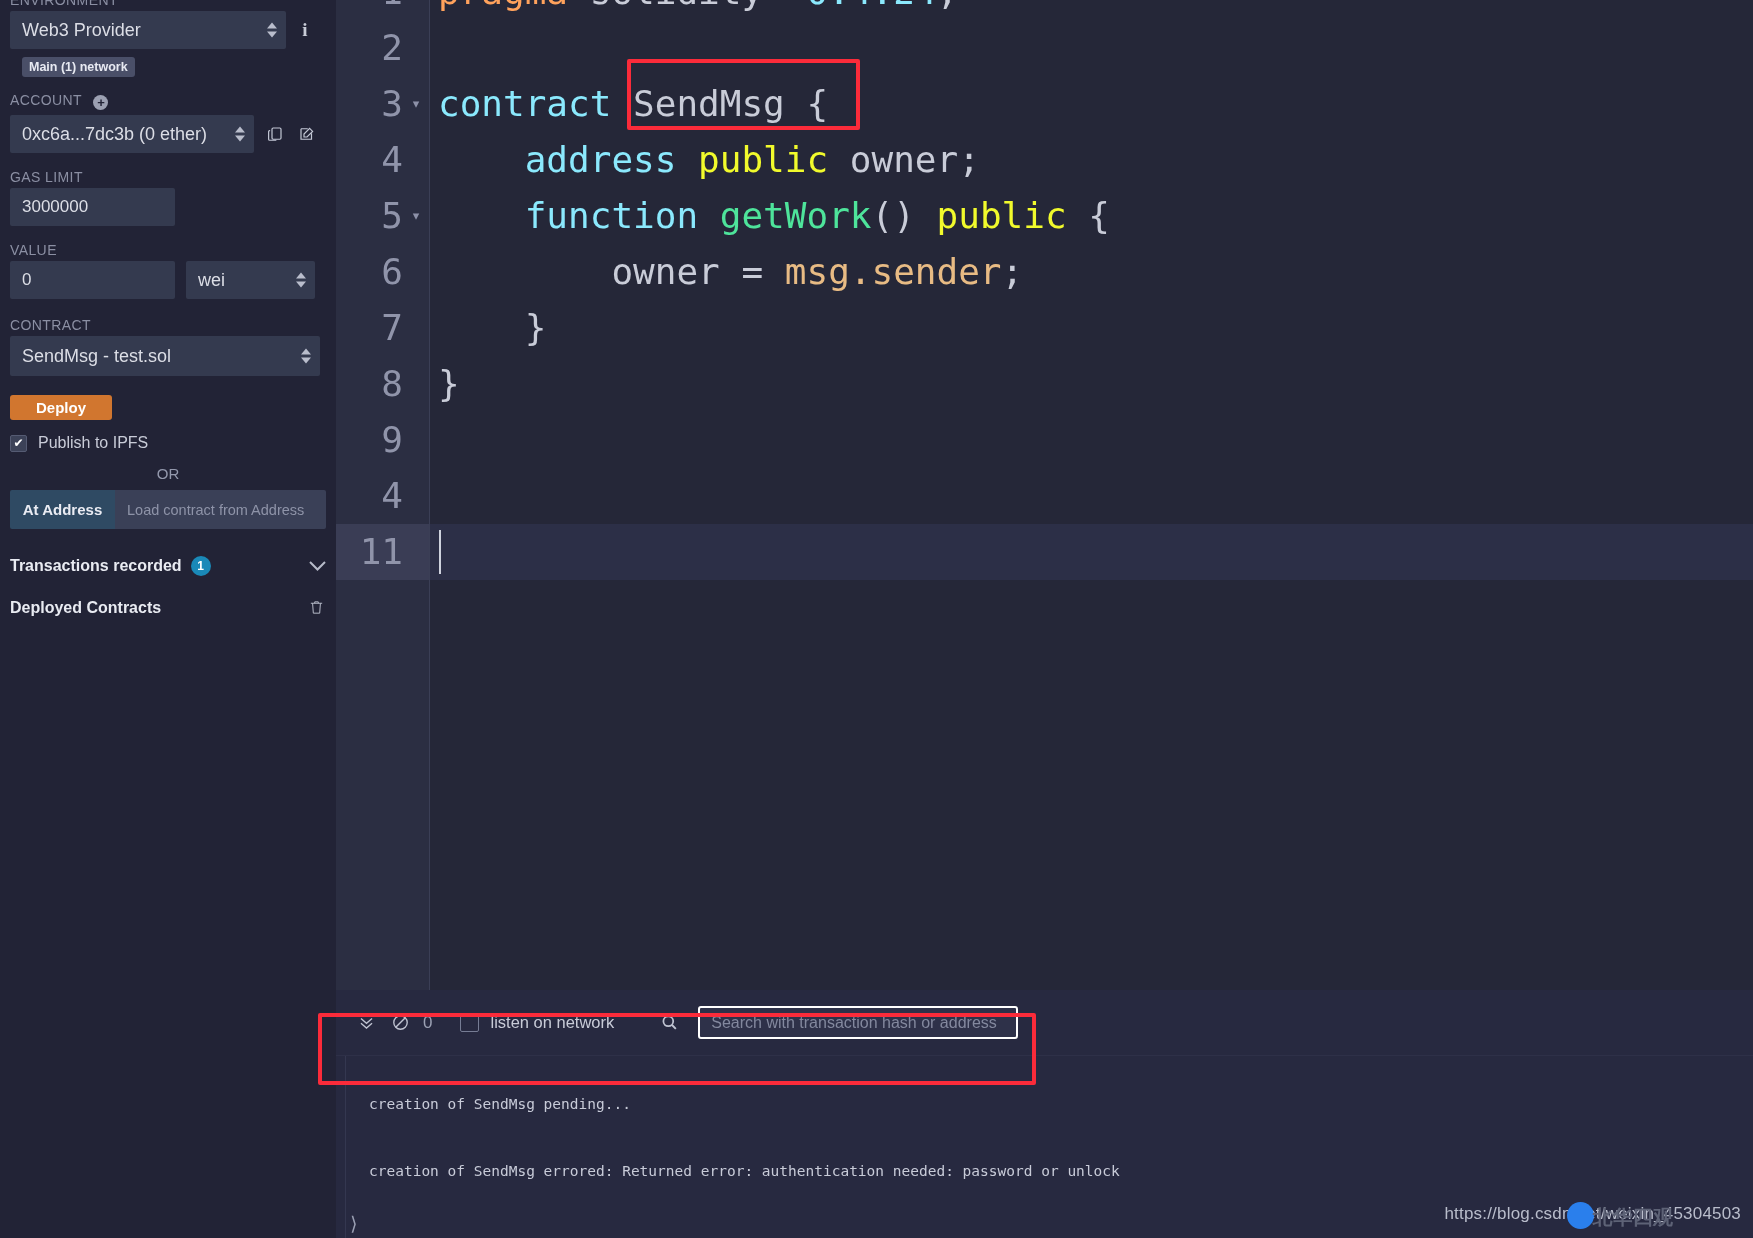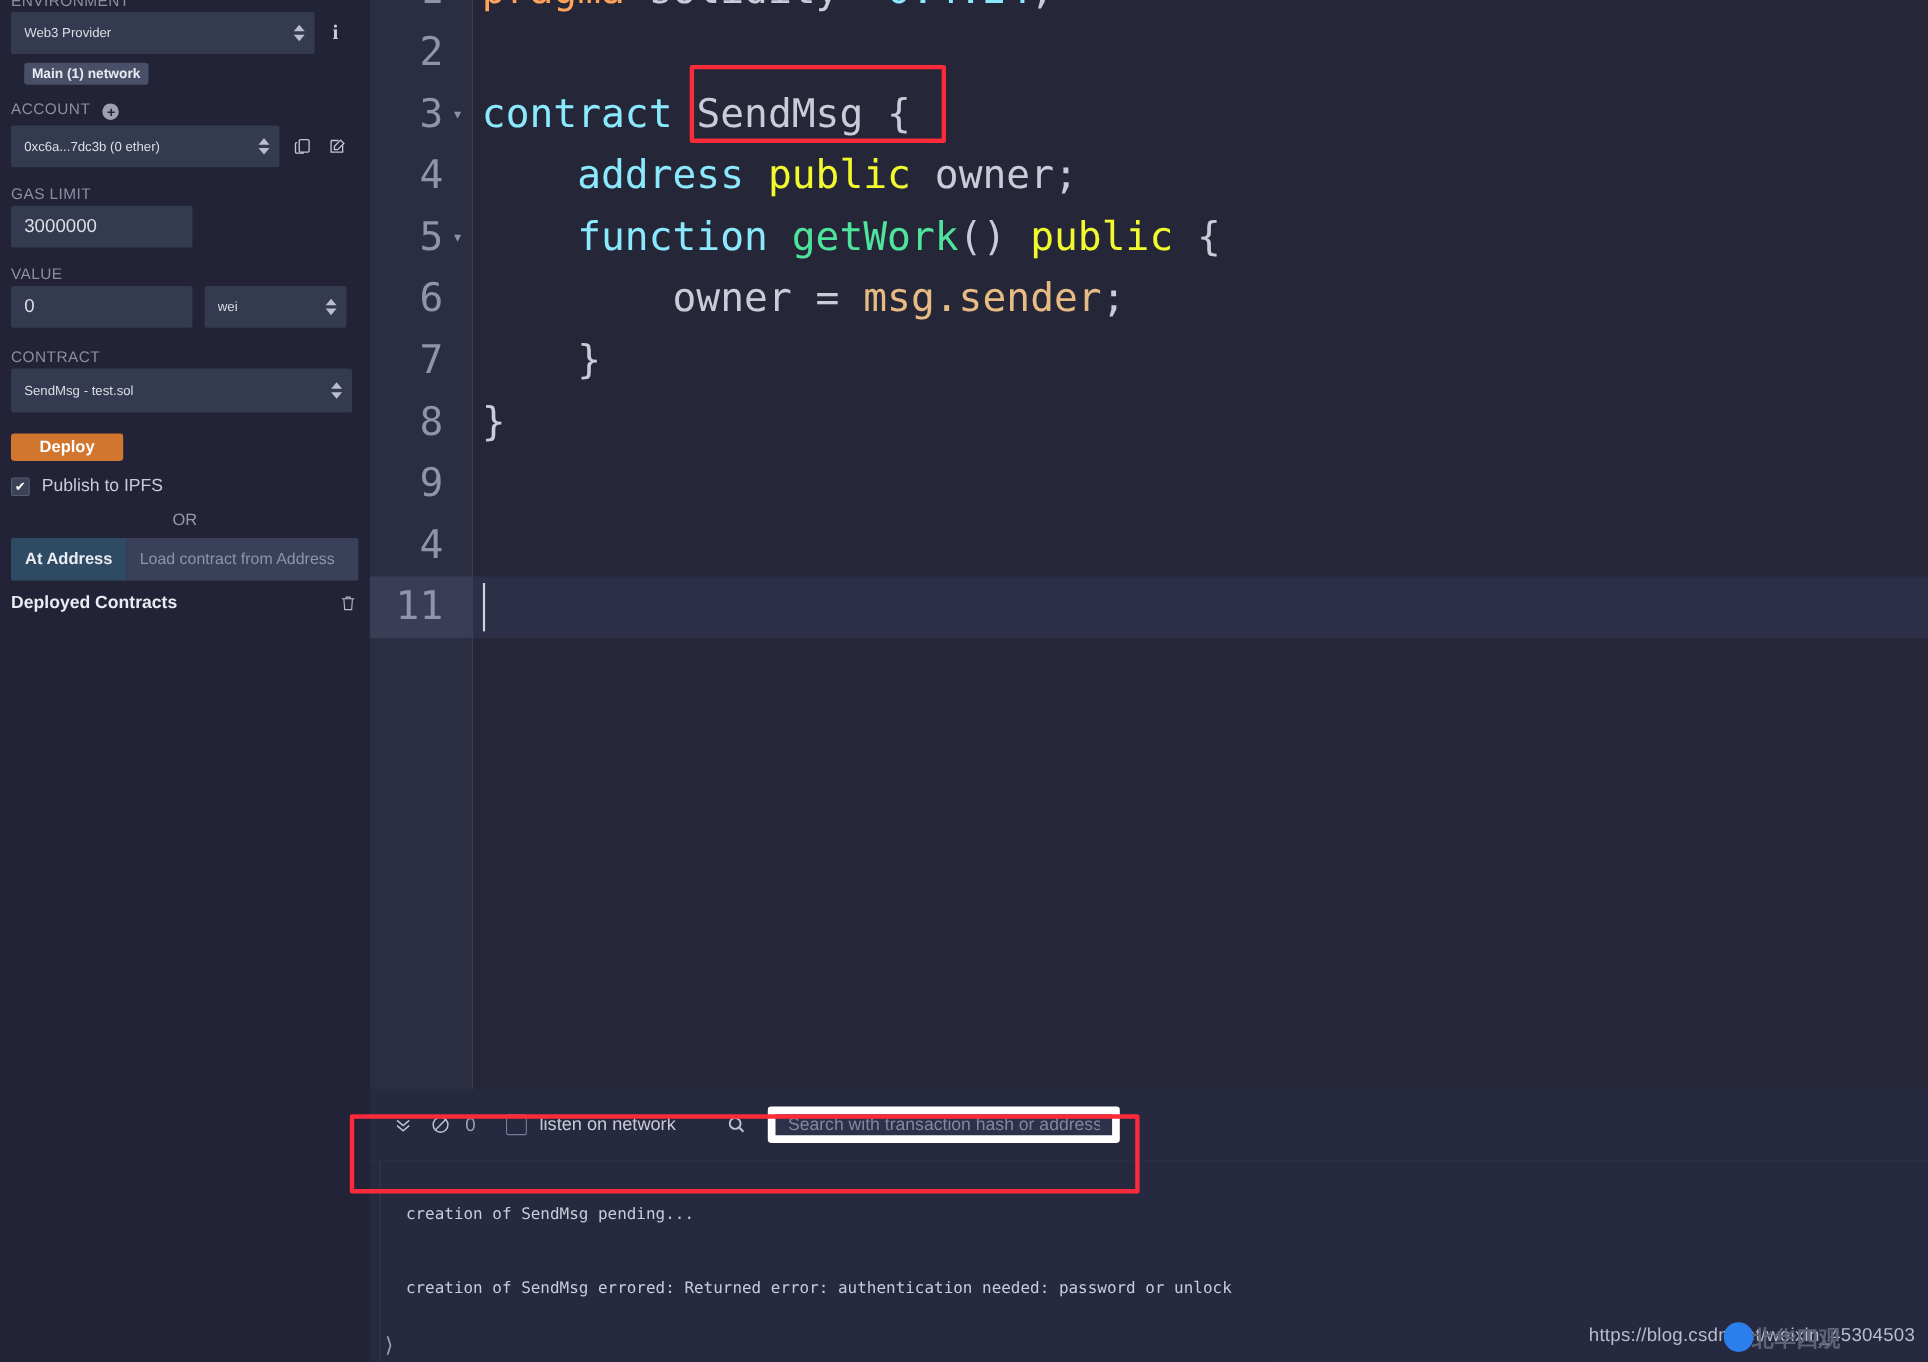--- a/index.html
+++ b/index.html
@@ -23,21 +23,21 @@
     font-size: 14px; color: #8b8fa3; letter-spacing: .4px;
     text-transform: uppercase; margin-bottom: 3px; display: block;
   }
   .field-label.cut { margin-top: -8px; }
   .row { display: flex; align-items: center; gap: 10px; }
 
   .select-box {
     position: relative;
     background: #343a4f; border: none; border-radius: 2px;
     height: 38px; display: flex; align-items: center;
-    padding: 0 26px 0 12px; color: #dcdee6; font-size: 12px;
+    padding: 0 26px 0 12px; color: #dcdee6; font-size: 18px;
     cursor: pointer; flex: 1 1 auto; min-width: 0;
   }
   .select-box .txt { white-space: nowrap; overflow: hidden; text-overflow: ellipsis; }
   .spinner {
     position: absolute; right: 9px; top: 50%; transform: translateY(-50%);
     display: flex; flex-direction: column; gap: 3px; cursor: pointer;
   }
   .spinner i { display:block; width:0; height:0; border-left:5px solid transparent;
     border-right:5px solid transparent; }
   .spinner i.up { border-bottom: 6px solid #b9bdcc; }
@@ -180,21 +180,21 @@
   .cbar-icon svg { width: 19px; height: 19px; stroke: #c0c4d2; fill: none; stroke-width: 1.7; }
   .cbar-count { color: #9ba0b3; font-size: 17px; margin: 0 8px 0 6px; }
   .cbar-chk {
     width: 19px; height: 19px; border: 1.5px solid #7d melancholy;
     border: 1.5px solid #767c94; border-radius: 2px; background: transparent;
     margin-left: 20px; cursor: pointer;
   }
   .cbar-chk-label { color: #c8cbd7; font-size: 16.5px; margin-left: 11px; }
   .cbar-search-icon { margin-left: 38px; }
   .cbar-search {
-    width: 320px; height: 33px; background: #2e3149; border: 7px solid #ffffff;
+    width: 320px; height: 33px; background: #2e3149; border: 2px solid #ffffff;
     border-radius: 3px; color: #cdd0db; font-size: 16px; padding: 0 11px;
     margin-left: 12px; outline: none; font-family: "Liberation Sans", sans-serif;
   }
   .cbar-search::placeholder { color: #83889e; }
 
   .console-body { flex: 1; position: relative; padding: 20px 0 0 0; overflow: hidden; }
   .log-line {
     font-family: "DejaVu Sans Mono", monospace; font-size: 14.5px;
     color: #c8cbd8; padding-left: 33px; line-height: 24px;
   }
@@ -299,20 +299,29 @@
       <span class="chk-label">Publish to IPFS</span>
     </div>
 
     <div class="or-text">OR</div>
 
     <div class="at-address-row">
       <button class="at-address-btn">At Address</button>
       <input class="at-address-input" placeholder="Load contract from Address" style="">
     </div>
 
+    <div class="section-row" style="margin-top:16px;">
+      <span>Transactions recorded</span>
+      <span class="count-badge">1</span>
+      <span class="chev">
+        <svg width="17" height="11" viewBox="0 0 17 11">
+            <path d="M1 1l7.5 7.5L16 1" stroke="#b7bbc9" stroke-width="2" fill="none"></path>
+          </svg>
+      </span>
+    </div>
 
     <div class="section-row">
       <span>Deployed Contracts</span>
       <span class="trash">
         <svg viewBox="0 0 24 24">
             <path d="M4 6h16M9.5 6V4h5v2M6.5 6l1 14h9l1-14"></path>
           </svg>
       </span>
     </div>
   </div>

